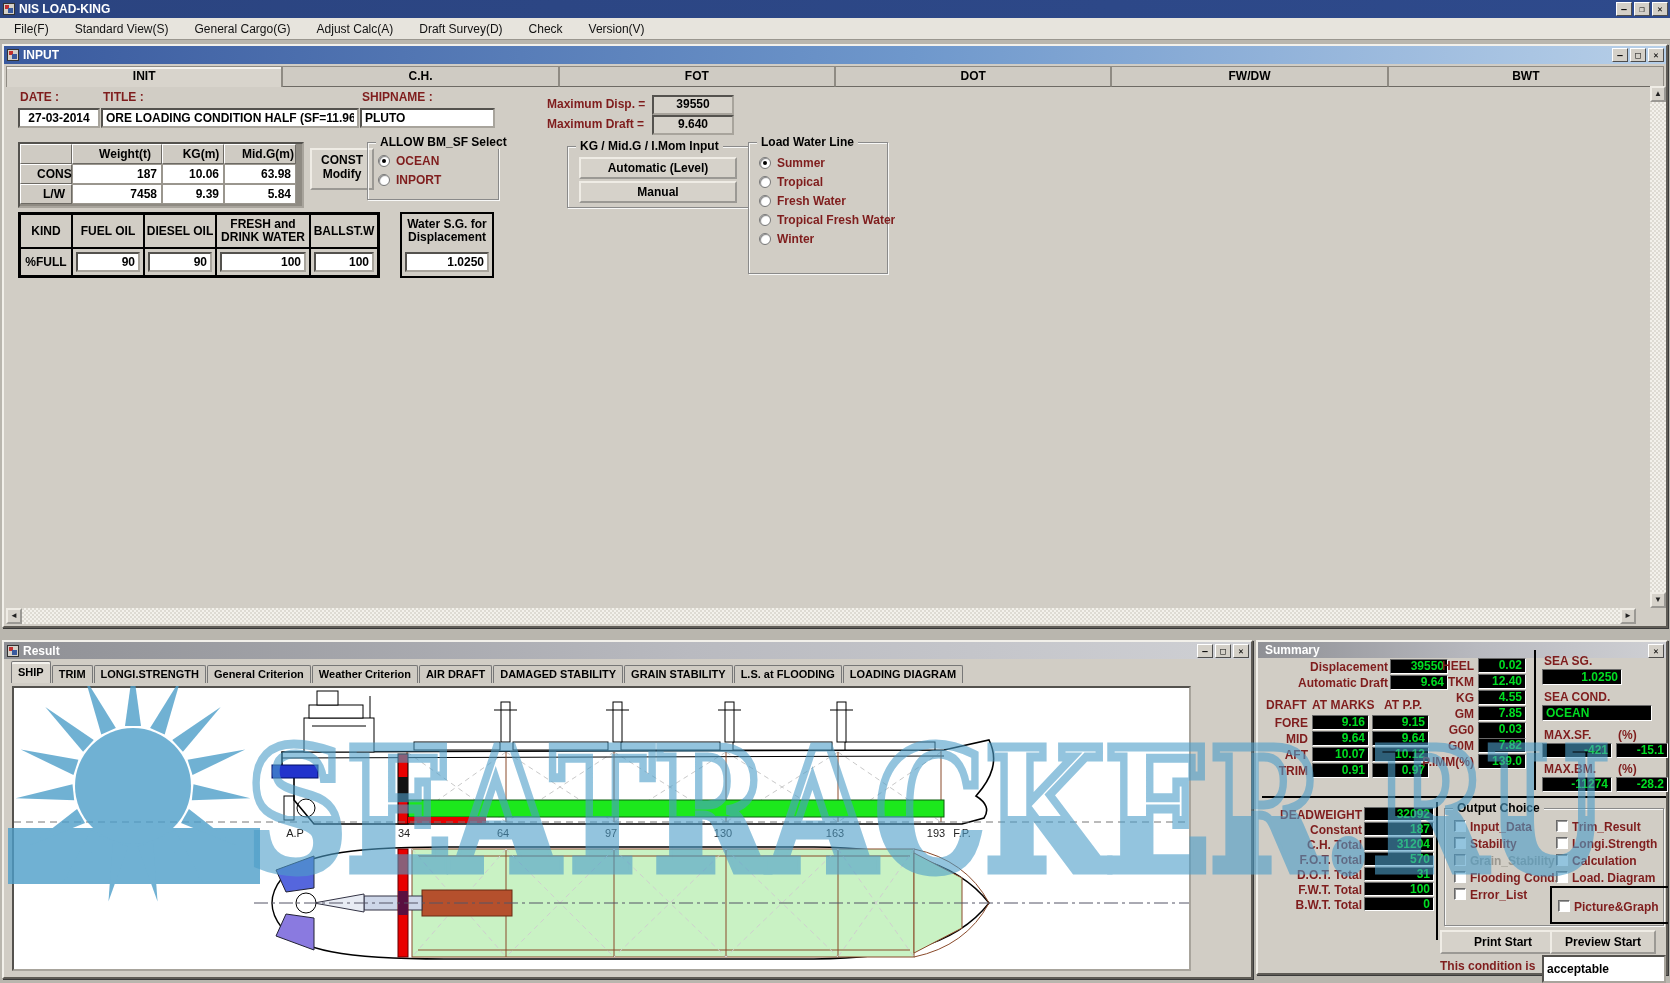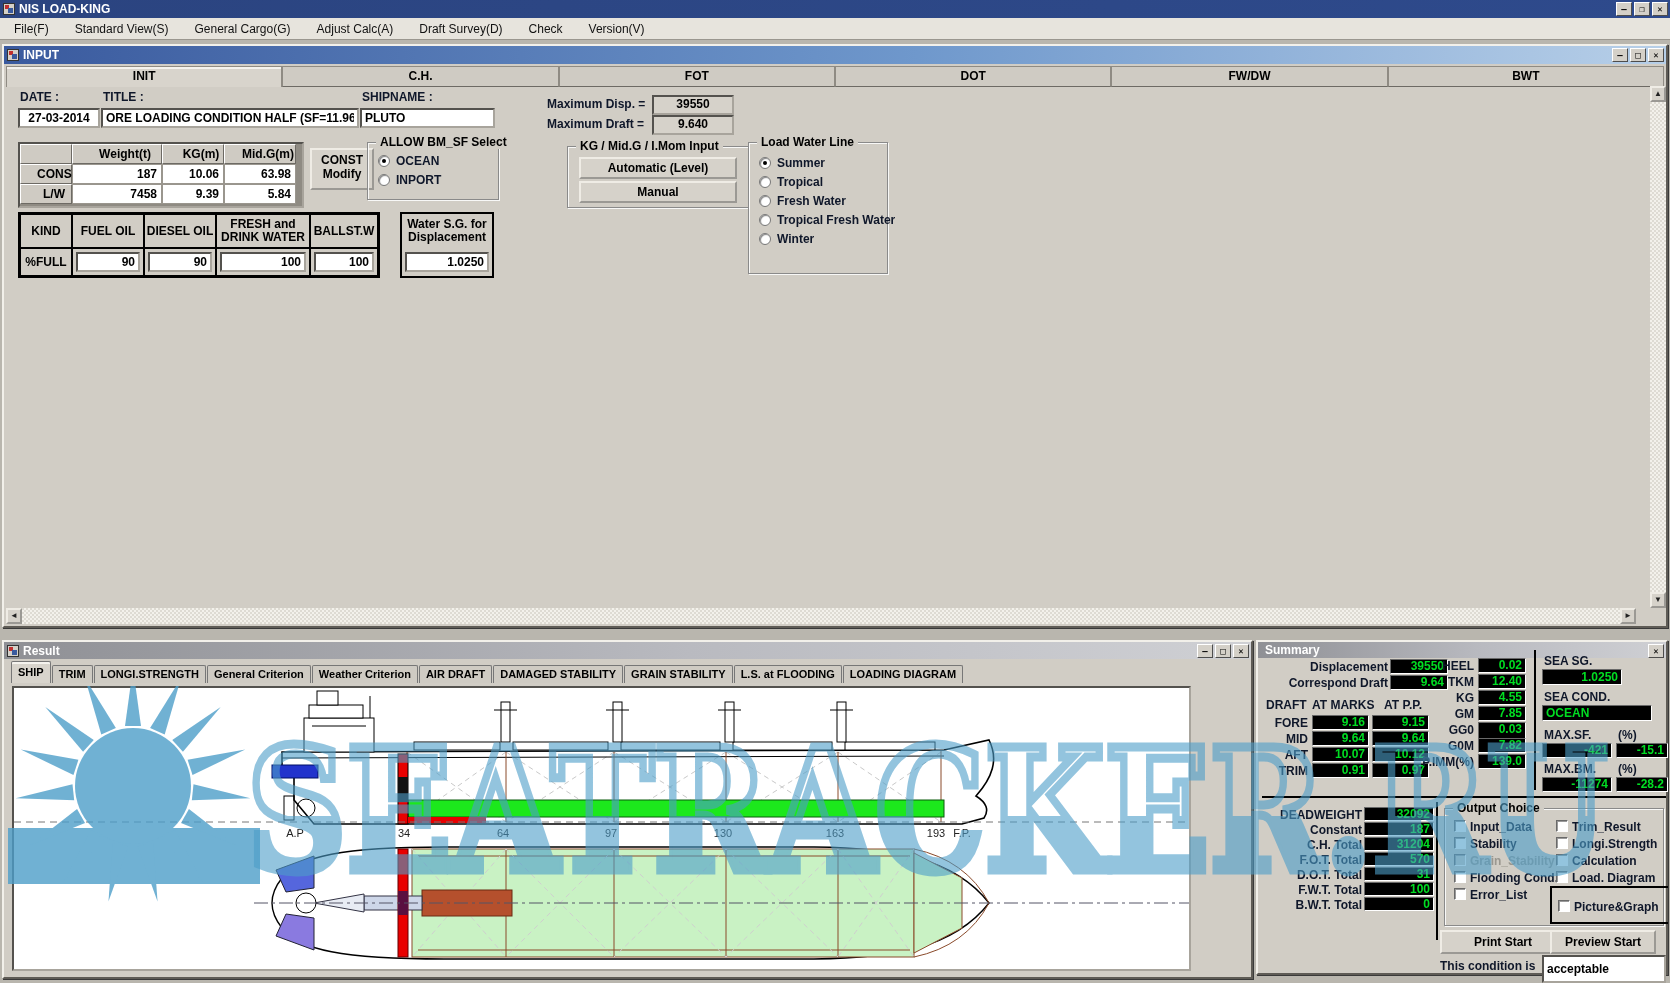--- a/index.html
+++ b/index.html
@@ -18,21 +18,21 @@
   .menubar span{font-size:12px;color:#111;}
 
   .childwin{position:absolute;background:#d1cdc5;border:2px solid;border-color:#f2f0ea #5f5c56 #5f5c56 #f2f0ea;box-shadow:1px 1px 0 #3a3a3a;}
   .ctitle{position:absolute;left:0;top:0;right:0;height:18px;display:flex;align-items:center;padding:0 3px;}
   .ctitle .ttext{color:#fff;font-weight:bold;font-size:12px;margin-left:4px;}
   .blue-t{background:linear-gradient(90deg,#3a5a9e,#6f98cc 55%,#b7cfe8);}
   .grey-t{background:linear-gradient(90deg,#8f9095,#b9bac0 55%,#cfd0d4);}
   .cbtns{position:absolute;right:2px;top:2px;display:flex;gap:2px;}
 
   
-  .lbl{position:absolute;font-weight:bold;font-size:12px;color:#0f172a;white-space:nowrap;}
+  .lbl{position:absolute;font-weight:bold;font-size:12px;color:#7f1d1d;white-space:nowrap;}
   .field{position:absolute;background:#fff;border:2px inset #a8a49c;font-weight:bold;font-size:12px;color:#000;padding:0 3px;}
   .rofield{position:absolute;background:#d6d2ca;border:2px inset #a8a49c;font-weight:bold;font-size:12px;text-align:center;line-height:15px;}
   .btn3d{position:absolute;background:#d6d2ca;border:2px outset #efece5;font-weight:bold;font-size:12px;color:#000;text-align:center;cursor:default;}
   .group{position:absolute;border:1px solid #8a8a8a;box-shadow:inset 1px 1px 0 rgba(255,255,255,.85),1px 1px 0 rgba(255,255,255,.85);}
   .glegend{position:absolute;top:-8px;left:8px;background:#d1cdc5;padding:0 4px;font-weight:bold;font-size:12px;white-space:nowrap;}
   .radio{position:absolute;width:12px;height:12px;border-radius:50%;background:#fff;border:1px solid #777;box-shadow:inset 1px 1px 1px #888;}
   .radio.sel::after{content:"";position:absolute;left:3px;top:3px;width:4px;height:4px;border-radius:50%;background:#000;}
   .cb{position:absolute;width:12px;height:12px;background:#fff;border:1px solid;border-color:#696969 #fff #fff #696969;box-shadow:inset 1px 1px 0 #9a9a9a;}
   .cb.dis{background:#d1cdc5;}
   .lcd{position:absolute;background:#000;color:#00dd22;font-weight:bold;font-size:12px;text-align:right;padding:0 3px;border:1px solid;border-color:#696969 #fff #fff #696969;line-height:13px;}
@@ -341,21 +341,21 @@
   <div class="childwin" style="left:1256px;top:640px;width:412px;height:335px;">
     <div class="ctitle grey-t" style="height:16px;">
       <span class="ttext">Summary</span>
       <span class="cbtns">
           <span class="wbtn">✕</span>
         </span>
     </div>
 
     <span class="lbl" style="left:14px;top:18px;width:116px;text-align:right;">Displacement</span>
     <div class="lcd" style="left:132px;top:17px;width:58px;height:15px;">39550</div>
-    <span class="lbl" style="left:6px;top:34px;width:124px;text-align:right;">Correspond Draft</span>
+    <span class="lbl" style="left:6px;top:34px;width:124px;text-align:right;">Automatic Draft</span>
     <div class="lcd" style="left:132px;top:33px;width:58px;height:15px;">9.64</div>
 
     <span class="lbl" style="left:8px;top:56px;">DRAFT</span>
     <span class="lbl" style="left:54px;top:56px;">AT MARKS</span>
     <span class="lbl" style="left:126px;top:56px;">AT P.P.</span>
 
     <span class="lbl" style="left:4px;top:74px;width:46px;text-align:right;">FORE</span>
     <div class="lcd" style="left:54px;top:73px;width:57px;height:15px;">9.16</div>
     <div class="lcd" style="left:114px;top:73px;width:57px;height:15px;">9.15</div>
     <span class="lbl" style="left:4px;top:90px;width:46px;text-align:right;">MID</span>

